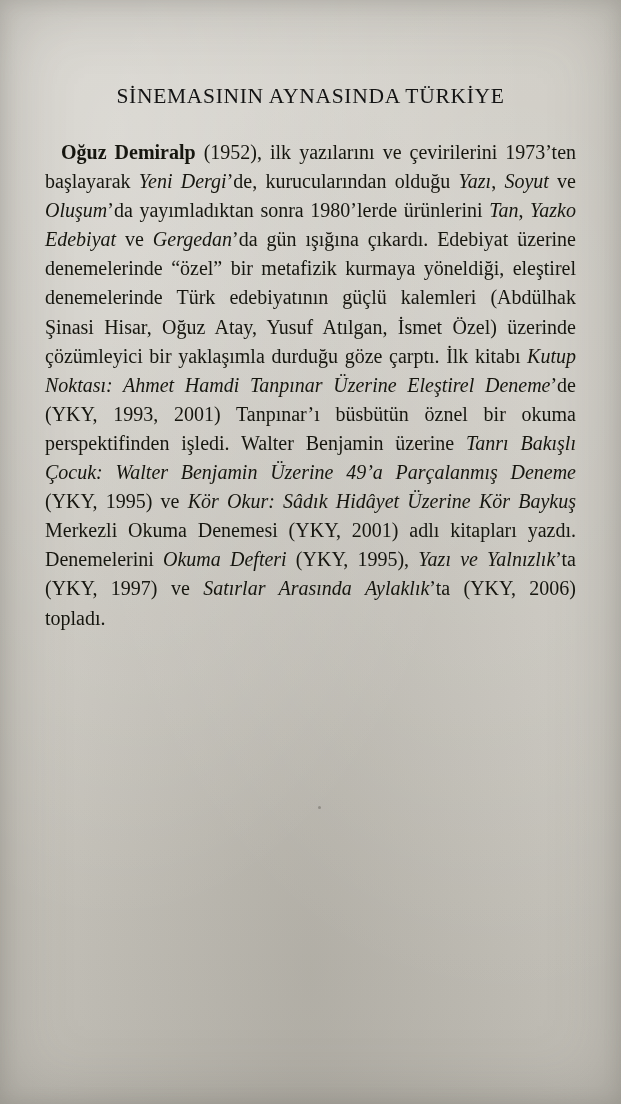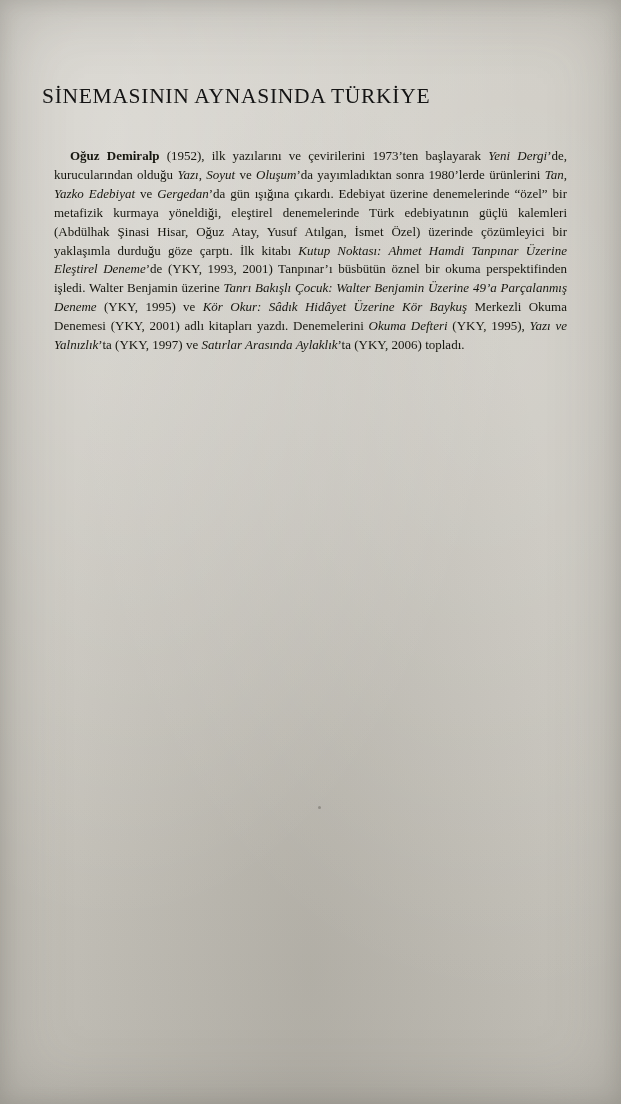--- a/index.html
+++ b/index.html
@@ -35,28 +35,29 @@
   .content {
     position: absolute;
     left: 0; right: 0; top: 0;
     padding: 0 42px;
   }
   h1.title {
     margin: 0;
     padding-top: 84px;
     font-size: 21.5px;
     font-weight: normal;
+    text-align: center;
     letter-spacing: 0.7px;
     color: #141414;
     font-family: "Liberation Serif", serif;
   }
   .body-text {
-    margin: 12px;
+    margin: 3px;
     padding-top: 26px;
-    font-size: 13px;
+    font-size: 20px;
     line-height: 1.455;
     text-align: justify;
     text-justify: inter-word;
     hyphens: manual;
     color: #16160f;
   }
   .body-text .lead {
     font-weight: bold;
   }
   .body-text i {

